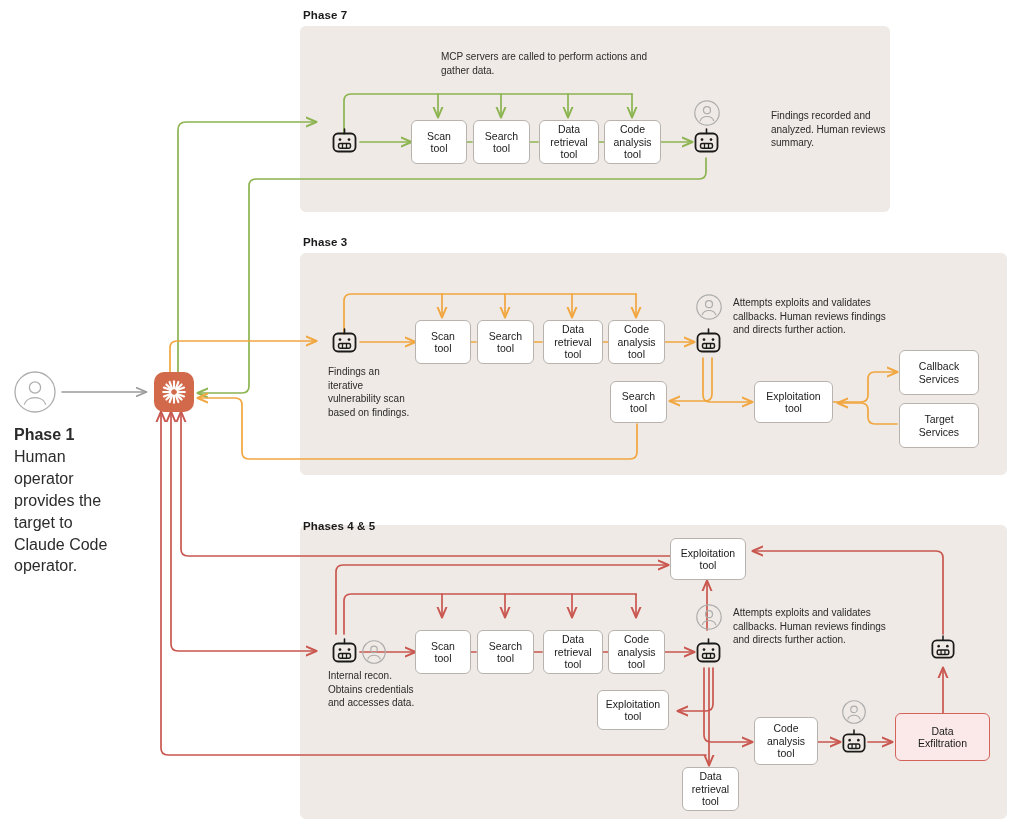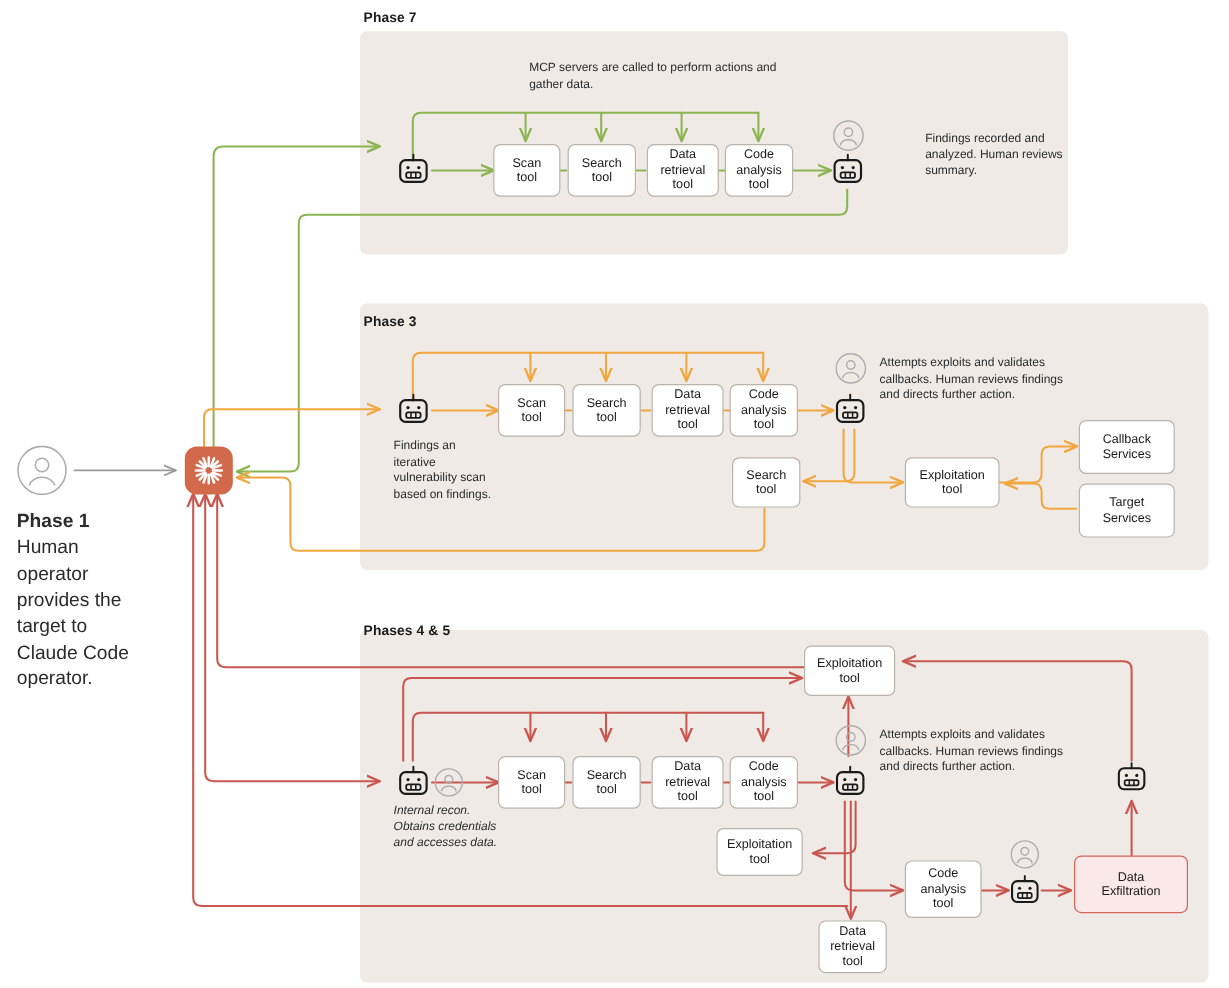--- a/index.html
+++ b/index.html
@@ -212,21 +212,21 @@
       <rect x="3.5" y="6.5" width="22" height="18" rx="4.5" fill="none" stroke="#1a1a1a" stroke-width="1.8"></rect>
       <circle cx="10" cy="12.6" r="1.35" fill="#1a1a1a"></circle>
       <circle cx="19" cy="12.6" r="1.35" fill="#1a1a1a"></circle>
       <rect x="8.5" y="16.6" width="12" height="4.6" rx="1.6" fill="none" stroke="#1a1a1a" stroke-width="1.5"></rect>
       <line x1="12.5" y1="16.6" x2="12.5" y2="21.2" stroke="#1a1a1a" stroke-width="1.3"></line>
       <line x1="16.5" y1="16.6" x2="16.5" y2="21.2" stroke="#1a1a1a" stroke-width="1.3"></line>
     </svg>
   </div>
   <div class="cap" style="left:747px;top:109px;width:125px;margin-left:24px;">Findings recorded and analyzed. Human reviews summary.</div>
 
-  <div class="phase-label" style="left:303px;top:236px;margin-top:27px;">Phase 3</div>
+  <div class="phase-label" style="left:303px;top:236px;">Phase 3</div>
 
   <div class="icon" style="left:330px;top:327px;">
     <svg width="29" height="29" viewBox="0 0 29 29" aria-hidden="true">
       <line x1="14.5" y1="2" x2="14.5" y2="6.5" stroke="#1a1a1a" stroke-width="1.6" stroke-linecap="round"></line>
       <rect x="3.5" y="6.5" width="22" height="18" rx="4.5" fill="none" stroke="#1a1a1a" stroke-width="1.8"></rect>
       <circle cx="10" cy="12.6" r="1.35" fill="#1a1a1a"></circle>
       <circle cx="19" cy="12.6" r="1.35" fill="#1a1a1a"></circle>
       <rect x="8.5" y="16.6" width="12" height="4.6" rx="1.6" fill="none" stroke="#1a1a1a" stroke-width="1.5"></rect>
       <line x1="12.5" y1="16.6" x2="12.5" y2="21.2" stroke="#1a1a1a" stroke-width="1.3"></line>
       <line x1="16.5" y1="16.6" x2="16.5" y2="21.2" stroke="#1a1a1a" stroke-width="1.3"></line>
@@ -293,21 +293,21 @@
       <line x1="16.5" y1="16.6" x2="16.5" y2="21.2" stroke="#1a1a1a" stroke-width="1.3"></line>
     </svg>
   </div>
   <div class="icon" style="left:362px;top:640px;">
     <svg width="24" height="24" viewBox="0 0 26 26" aria-hidden="true">
       <circle cx="13" cy="13" r="12.2" fill="none" stroke="#ADADAD" stroke-width="1.3"></circle>
       <circle cx="13" cy="10.2" r="3.5" fill="none" stroke="#ADADAD" stroke-width="1.3"></circle>
       <path d="M6.2,21 a7,5.9 0 0 1 13.6,0" fill="none" stroke="#ADADAD" stroke-width="1.3"></path>
     </svg>
   </div>
-  <div class="cap" style="left:328px;top:669px;width:96px;font-style:italic;">Internal recon. Obtains credentials and accesses data.</div>
+  <div class="cap" style="left:328px;top:669px;width:96px;">Internal recon. Obtains credentials and accesses data.</div>
 
   <div class="tool" style="left:415px;top:630px;width:56px;height:44px;">
     <span><span>Scan</span><br><span>tool</span></span>
   </div>
   <div class="tool" style="left:477px;top:630px;width:57px;height:44px;">
     <span><span>Search</span><br><span>tool</span></span>
   </div>
   <div class="tool" style="left:543px;top:630px;width:60px;height:44px;">
     <span><span>Data</span><br><span>retrieval</span><br><span>tool</span></span>
   </div>

